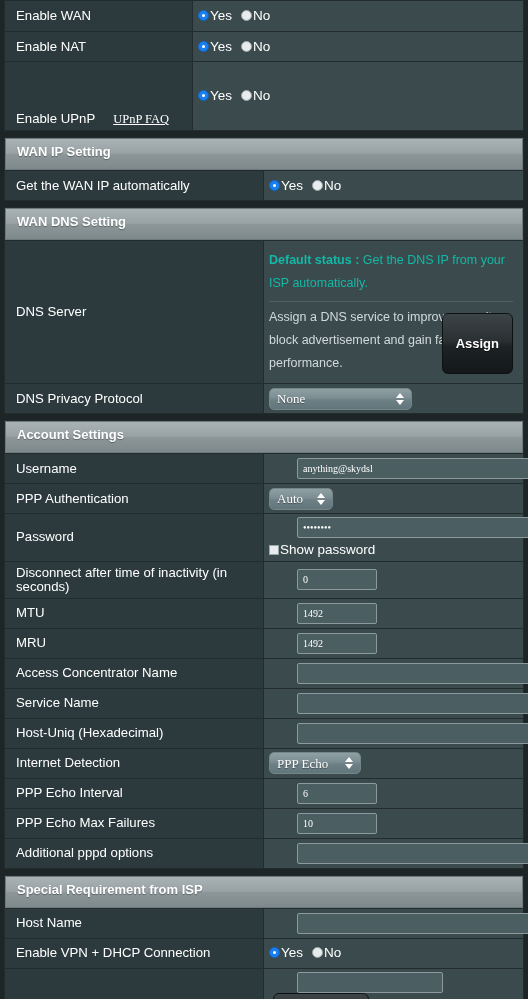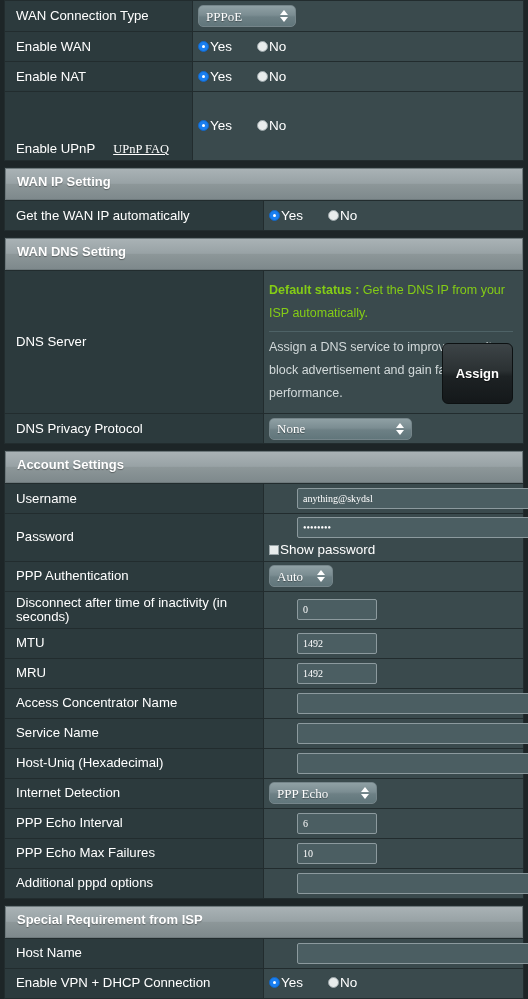--- a/index.html
+++ b/index.html
@@ -122,21 +122,21 @@
     font-weight: bold;
     color: #ffffff;
     background: linear-gradient(to bottom, #3d4447 0%, #2b3133 45%, #1d2224 55%, #14181a 100%);
     border: 1px solid #0d1112;
     border-radius: 6px;
     padding: 22px 13px;
     cursor: pointer;
     text-shadow: 0 1px 1px rgba(0,0,0,0.6);
   }
   
-  .radios { display: inline-flex; align-items: center; gap: 25px; }
+  .radios { display: inline-flex; align-items: center; gap: 9px; }
   .radio-opt { display: inline-flex; align-items: center; gap: 1px; cursor: pointer; }
   .dot {
     width: 11px; height: 11px; border-radius: 50%;
     display: inline-block; flex: 0 0 auto;
     background: #e8ecec;
     border: 1px solid #9aa5a8;
     position: relative;
   }
   .dot.on {
     background: #1a7ff0;
@@ -154,21 +154,21 @@
   .chk {
     width: 10px; height: 10px;
     background: #e8ecec;
     border: 1px solid #9aa5a8;
     display: inline-block; flex: 0 0 auto;
   }
   .chk-row span { font-size: 13.5px; color: #ffffff; }
 
   
   td.dns-val { padding: 8px 10px 8px 5px; position: relative; }
-  .dns-status { font-size: 12.5px; color: #84cc16; line-height: 23px; margin: 0; }
+  .dns-status { font-size: 12.5px; color: #14b8a6; line-height: 23px; margin: 0; }
   .dns-status b { font-weight: bold; }
   .dns-rule { border: none; border-top: 1px solid #4e6266; margin: 6px 0 4px 0; }
   .dns-desc { font-size: 12.5px; color: #d2d9da; line-height: 23px; margin: 0; width: 240px; }
   .assign-wrap { position: absolute; right: 10px; bottom: 9px; }
 
   .two-line { line-height: 13px; padding-top: 3px; padding-bottom: 3px; }
   a.faq {
     font-family: "Liberation Serif", serif;
     color: #ffffff;
     font-size: 12.5px;
@@ -177,31 +177,20 @@
   }
   .inline-lbl { display: inline-block; margin-top: 46px; }
 </style>
 </head>
 <body>
 
 <div class="page">
 
   <table class="tbl">
     <tbody>
-        <tr>
-      <td class="lbl">WAN Connection Type</td>
-      <td class="val">
-        <span class="selwrap">
-          <select class="sel" style="width:98px">
-            <option>PPPoE</option>
-          </select>
-          <span class="arrows"></span>
-        </span>
-      </td>
-    </tr>
     <tr>
       <td class="lbl">Enable WAN</td>
       <td class="val">
         <span class="radios">
           <label class="radio-opt">
             <i class="dot on"></i>
             <span>Yes</span>
           </label>
           <label class="radio-opt">
             <i class="dot"></i>
@@ -309,81 +298,81 @@
         <div class="sec-bar">Account Settings</div>
       </td>
     </tr>
     <tr>
       <td class="lbl">Username</td>
       <td class="val">
         <input class="txt w-wide" type="text" value="anything@skydsl" style="">
       </td>
     </tr>
     <tr>
+      <td class="lbl">PPP Authentication</td>
+      <td class="val">
+        <span class="selwrap">
+          <select class="sel" style="width:64px">
+            <option>Auto</option>
+          </select>
+          <span class="arrows"></span>
+        </span>
+      </td>
+    </tr>
+    <tr>
       <td class="lbl">Password</td>
       <td class="val">
         <input class="txt w-wide" type="text" value="••••••••" style="">
         <label class="chk-row">
           <i class="chk"></i>
           <span>Show password</span>
         </label>
       </td>
     </tr>
     <tr>
-      <td class="lbl">PPP Authentication</td>
+      <td class="lbl two-line">Disconnect after time of inactivity (in seconds)</td>
+      <td class="val">
+        <input class="txt w-med" type="text" value="0" style="">
+      </td>
+    </tr>
+    <tr>
+      <td class="lbl">MTU</td>
+      <td class="val">
+        <input class="txt w-med" type="text" value="1492" style="">
+      </td>
+    </tr>
+    <tr>
+      <td class="lbl">MRU</td>
+      <td class="val">
+        <input class="txt w-med" type="text" value="1492" style="">
+      </td>
+    </tr>
+    <tr>
+      <td class="lbl">Access Concentrator Name</td>
+      <td class="val">
+        <input class="txt w-wide" type="text" value="" style="">
+      </td>
+    </tr>
+    <tr>
+      <td class="lbl">Service Name</td>
+      <td class="val">
+        <input class="txt w-wide" type="text" value="" style="">
+      </td>
+    </tr>
+    <tr>
+      <td class="lbl">Host-Uniq (Hexadecimal)</td>
+      <td class="val">
+        <input class="txt w-wide" type="text" value="" style="">
+      </td>
+    </tr>
+    <tr>
+      <td class="lbl">Internet Detection</td>
       <td class="val">
         <span class="selwrap">
-          <select class="sel" style="width:64px">
-            <option>Auto</option>
-          </select>
-          <span class="arrows"></span>
-        </span>
-      </td>
-    </tr>
-    <tr>
-      <td class="lbl two-line">Disconnect after time of inactivity (in seconds)</td>
-      <td class="val">
-        <input class="txt w-med" type="text" value="0" style="">
-      </td>
-    </tr>
-    <tr>
-      <td class="lbl">MTU</td>
-      <td class="val">
-        <input class="txt w-med" type="text" value="1492" style="">
-      </td>
-    </tr>
-    <tr>
-      <td class="lbl">MRU</td>
-      <td class="val">
-        <input class="txt w-med" type="text" value="1492" style="">
-      </td>
-    </tr>
-    <tr>
-      <td class="lbl">Access Concentrator Name</td>
-      <td class="val">
-        <input class="txt w-wide" type="text" value="" style="">
-      </td>
-    </tr>
-    <tr>
-      <td class="lbl">Service Name</td>
-      <td class="val">
-        <input class="txt w-wide" type="text" value="" style="">
-      </td>
-    </tr>
-    <tr>
-      <td class="lbl">Host-Uniq (Hexadecimal)</td>
-      <td class="val">
-        <input class="txt w-wide" type="text" value="" style="">
-      </td>
-    </tr>
-    <tr>
-      <td class="lbl">Internet Detection</td>
-      <td class="val">
-        <span class="selwrap">
-          <select class="sel" style="width:108px">
+          <select class="sel" style="width:92px">
             <option>PPP Echo</option>
           </select>
           <span class="arrows"></span>
         </span>
       </td>
     </tr>
     <tr>
       <td class="lbl">PPP Echo Interval</td>
       <td class="val">
         <input class="txt w-med" type="text" value="6" style="">

